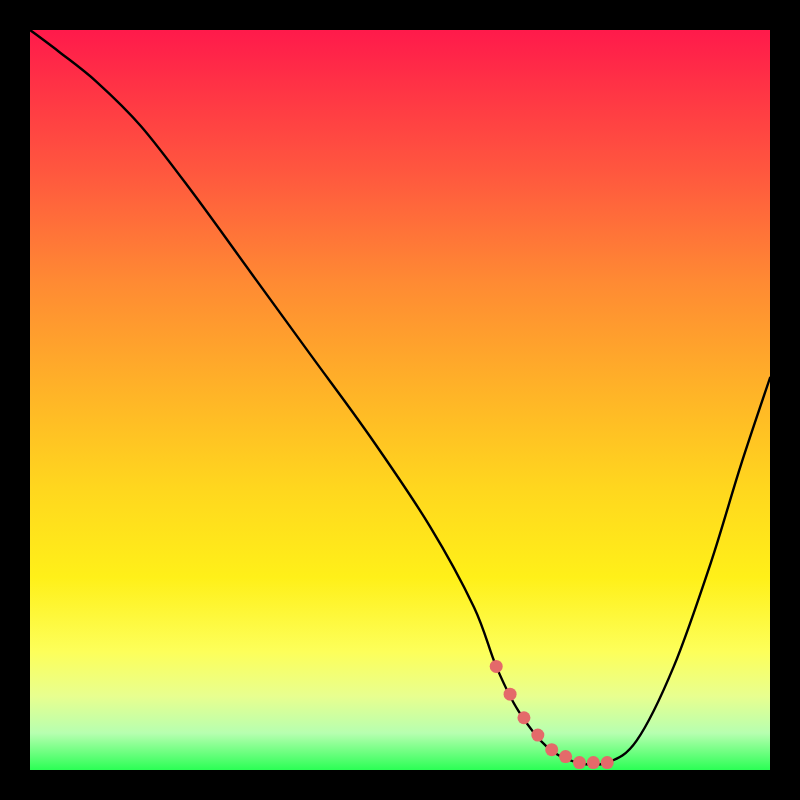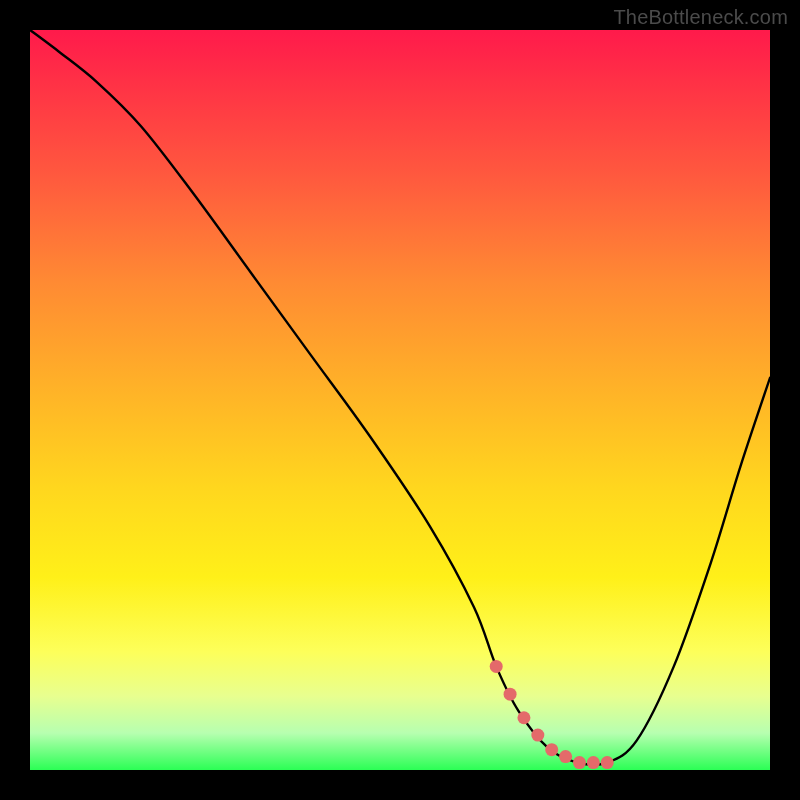--- a/index.html
+++ b/index.html
@@ -18,21 +18,20 @@
       #e8ff8f 90%,
       #b7ffb0 95%,
       #2bff55 100%)}
   .curve{position:absolute;left:0;top:0}
   .watermark{position:absolute;top:6px;right:12px;color:#4b4b4b;font-size:20px;font-weight:500;letter-spacing:.2px}
 </style>
 </head>
 <body>
 
 <div class="frame">
-  <div class="watermark">TheBottleneck.com</div>
   <div class="plot">
     <div class="grad"></div>
     <svg class="curve" width="740" height="740" viewBox="0 0 740 740" preserveAspectRatio="none">
       <path id="curvePath" fill="none" stroke="#000" stroke-width="2.4" stroke-linejoin="round" stroke-linecap="round" d="M0,0 C4.933333333333334,3.7000000000000077 18.5,13.56666666666672 29.6,22.200000000000045 C40.7,30.83333333333337 53.033333333333324,39.46666666666662 66.6,51.799999999999955 C80.16666666666666,64.13333333333328 94.96666666666667,77.70000000000005 111,96.20000000000005 C127.03333333333333,114.70000000000005 144.3,138.1333333333333 162.8,162.79999999999995 C181.3,187.4666666666666 202.26666666666668,217.06666666666666 222,244.2 C241.73333333333332,271.3333333333333 261.46666666666664,298.46666666666664 281.2,325.59999999999997 C300.93333333333334,352.7333333333333 320.6666666666667,378.6333333333333 340.40000000000003,407 C360.1333333333334,435.3666666666667 382.33333333333337,467.4333333333333 399.6,495.79999999999995 C416.8666666666667,524.1666666666666 432.9,553.7666666666667 444,577.2 C455.1,600.6333333333334 458.79999999999995,619.1333333333333 466.2,636.4 C473.6,653.6666666666666 479.7666666666667,667.2333333333333 488.40000000000003,680.8 C497.03333333333336,694.3666666666666 508.1333333333333,709.1666666666666 518,717.8 C527.8666666666667,726.4333333333333 537.7333333333333,730.1333333333333 547.6,732.6 C557.4666666666667,735.0666666666667 567.3333333333334,736.3000000000001 577.2,732.6 C587.0666666666667,728.9 595.6999999999999,726.4333333333333 606.8,710.4 C617.9,694.3666666666667 631.4666666666666,666 643.8,636.4 C656.1333333333333,606.8 669.7,566.0999999999999 680.8000000000001,532.8 C691.9000000000001,499.49999999999994 700.5333333333333,467.43333333333334 710.4,436.6 C720.2666666666667,405.7666666666667 735.0666666666666,362.59999999999997 740,347.79999999999995"></path>
       <g id="markerGroup">
           <circle cx="466.2" cy="636.4" r="6.5" fill="#e46a6a"></circle>
           <circle cx="480.07500000000005" cy="664.15" r="6.5" fill="#e46a6a"></circle>
           <circle cx="493.95" cy="687.7375" r="6.5" fill="#e46a6a"></circle>
           <circle cx="507.82500000000005" cy="705.08125" r="6.5" fill="#e46a6a"></circle>
           <circle cx="521.6999999999999" cy="719.65" r="6.5" fill="#e46a6a"></circle>

